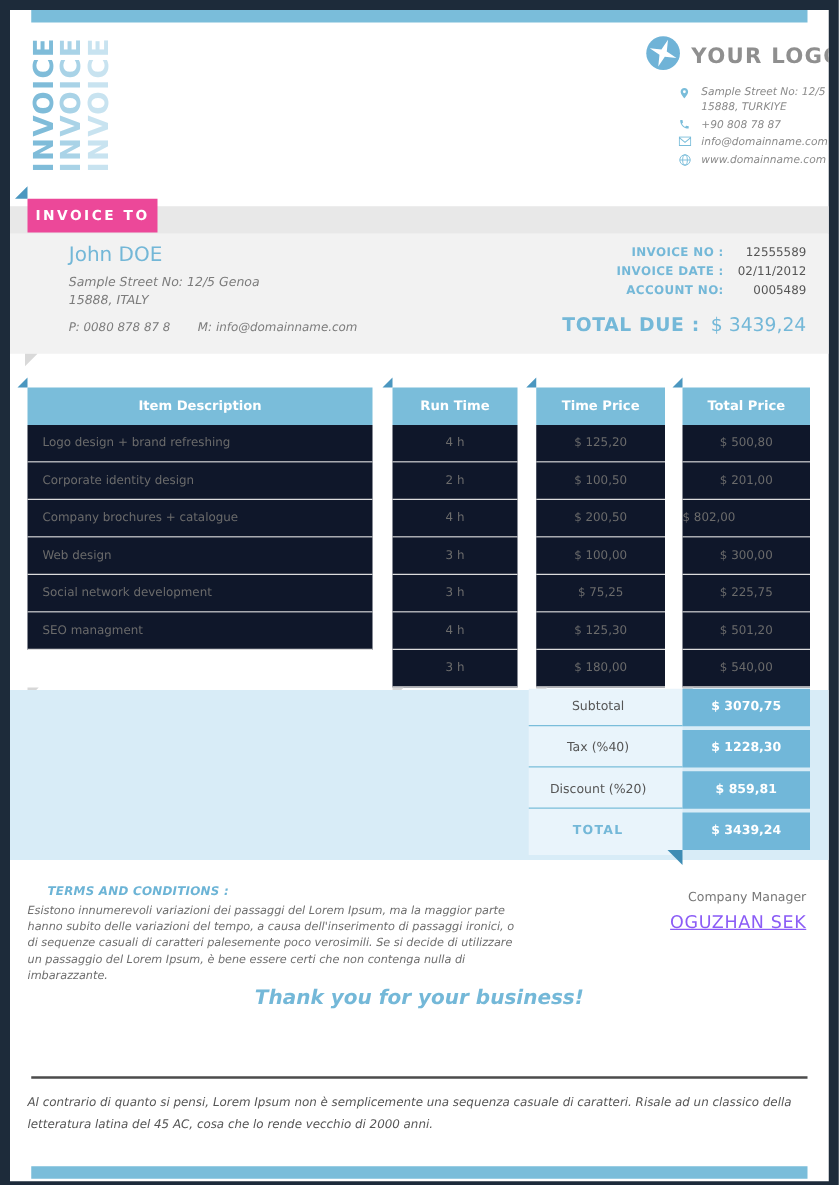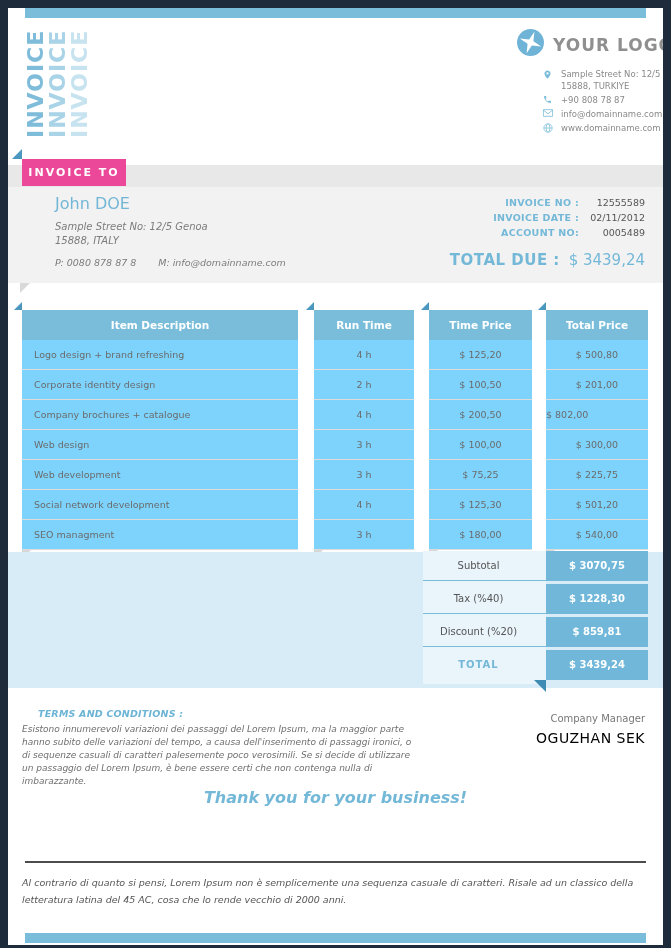--- a/index.html
+++ b/index.html
@@ -20,21 +20,21 @@
     transform:rotate(-90deg);
     font-size:22px;font-weight:bold;letter-spacing:1px;line-height:24px;
   }
   .wm1{left:-28px;color:#7fbcd9;}
   .wm2{left:-6px;color:#a9d3e7;}
   .wm3{left:16px;color:#c8e3f0;}
 
   .logo{position:absolute;left:508px;top:20px;display:flex;align-items:center;}
   .logo-name{margin-left:8px;font-size:17px;font-weight:bold;color:#8f8f8f;letter-spacing:1px;white-space:nowrap;}
 
-  .contact{position:absolute;left:534px;top:60px;font-size:8.5px;color:#8a8a8a;}
+  .contact{position:absolute;left:534px;top:60px;font-size:8.5px;font-style:italic;color:#8a8a8a;}
   .c-row{display:flex;margin-bottom:2px;line-height:12px;}
   .c-icon{width:11px;margin-right:8px;color:#7abdda;display:flex;justify-content:center;align-items:flex-start;padding-top:1px;}
 
   .band{position:absolute;left:0;top:157px;width:655px;height:22px;background:#e8e8e8;}
   .panel{position:absolute;left:0;top:179px;width:655px;height:96px;background:#f2f2f2;}
   .panel-fold{position:absolute;left:12px;top:275px;width:0;height:0;border-top:10px solid #d9d9d9;border-right:10px solid transparent;}
 
   .tab{position:absolute;left:14px;top:151px;width:104px;height:27px;background:#ec4899;
        color:#fff;font-size:11px;font-weight:bold;letter-spacing:2px;text-align:center;line-height:27px;}
   .tab-fold{position:absolute;left:4px;top:141px;width:0;height:0;border-bottom:10px solid #4b97c0;border-left:10px solid transparent;}
@@ -51,42 +51,42 @@
   .m-value{width:66px;text-align:right;font-size:9.5px;color:#555;}
   .total-due{position:absolute;left:337px;top:243px;width:300px;text-align:right;color:#74b8d8;font-size:15px;}
   .td-label{font-weight:bold;letter-spacing:.5px;}
   .td-value{margin-left:4px;}
 
   #table-area{position:absolute;left:0;top:302px;width:647px;height:260px;}
   .t-col{position:absolute;top:0;}
   .t-hdr{height:30px;background:#7abdda;color:#fff;font-size:10.5px;font-weight:bold;
          text-align:center;line-height:30px;position:relative;}
   .hdr-fold{position:absolute;left:-8px;top:-8px;width:0;height:0;border-bottom:8px solid #4b97c0;border-left:8px solid transparent;}
-  .t-cell{height:30px;background:#7dd3fc;font-size:9.5px;color:#6b6b6b;line-height:30px;
+  .t-cell{height:30px;background:#0f172a;font-size:9.5px;color:#6b6b6b;line-height:30px;
           box-sizing:border-box;border-bottom:1px solid #dcdcdc;white-space:nowrap;overflow:hidden;}
   .t-cell:last-of-type{border-bottom:none;}
   .col-fold{position:absolute;top:240px;left:0;width:0;height:0;border-top:9px solid #d7d7d7;border-right:9px solid transparent;}
 
   .totals-bg{position:absolute;left:0;top:544px;width:655px;height:136px;background:#d8ecf7;}
   .totals-labels{position:absolute;left:415px;top:543px;width:123px;height:133px;background:#e9f4fb;}
   .tl{position:absolute;left:0;width:100%;height:30px;line-height:30px;text-align:center;
       box-sizing:border-box;padding-right:12px;font-size:10px;color:#555;border-bottom:1px solid #7abdda;}
   .tl.no-line{border-bottom:none;}
   .tl.emph{color:#74b8d8;font-weight:bold;letter-spacing:1px;}
   .tv{position:absolute;width:102px;height:30px;background:#71b7d9;color:#fff;font-weight:bold;
       font-size:10px;text-align:center;line-height:30px;}
   .total-fold{position:absolute;left:526px;top:672px;width:0;height:0;border-top:12px solid #3e8cb4;border-left:12px solid transparent;}
 
   .terms{position:absolute;left:14px;top:700px;width:392px;}
   .terms-title{font-size:9.5px;font-weight:bold;font-style:italic;color:#6cb4d6;margin:0 0 4px 16px;letter-spacing:.2px;}
   .terms-body{font-size:9px;font-style:italic;color:#6e6e6e;line-height:13px;margin:0;}
 
   .signature{position:absolute;right:18px;top:705px;text-align:right;}
   .sig-role{font-size:10px;color:#777;margin-bottom:6px;}
-  .sig-name{font-size:14px;color:#000000;letter-spacing:.5px;}
+  .sig-name{font-size:14px;color:#8b5cf6;letter-spacing:.5px;text-decoration:underline;}
 
   .thanks{position:absolute;left:0;top:780px;width:655px;text-align:center;
           font-size:16px;font-style:italic;font-weight:bold;color:#74b8d8;}
 
   .rule{position:absolute;left:17px;top:853px;width:621px;height:2px;background:#4c4c4c;}
   .footer-text{position:absolute;left:14px;top:866px;width:628px;font-size:9.5px;font-style:italic;color:#555;line-height:17px;}
 </style>
 </head>
 <body>
 
@@ -190,21 +190,20 @@
     <span class="td-value">$ 3439,24</span>
   </div>
 
   <div id="table-area">
       <div class="t-col" style="left: 14px; width: 276px;">
         <div class="t-hdr">Item Description<div class="hdr-fold"></div></div>
         <div class="t-cell" style="text-align: left; padding-left: 12px;">Logo design + brand refreshing</div>
         <div class="t-cell" style="text-align: left; padding-left: 12px;">Corporate identity design</div>
         <div class="t-cell" style="text-align: left; padding-left: 12px;">Company brochures + catalogue</div>
         <div class="t-cell" style="text-align: left; padding-left: 12px;">Web design</div>
-        <div class="t-cell" style="text-align: left; padding-left: 12px;">Web development</div>
         <div class="t-cell" style="text-align: left; padding-left: 12px;">Social network development</div>
         <div class="t-cell" style="text-align: left; padding-left: 12px;">SEO managment</div>
         <div class="col-fold"></div>
       </div>
       <div class="t-col" style="left: 306px; width: 100px;">
         <div class="t-hdr">Run Time<div class="hdr-fold"></div></div>
         <div class="t-cell" style="text-align: center;">4 h</div>
         <div class="t-cell" style="text-align: center;">2 h</div>
         <div class="t-cell" style="text-align: center;">4 h</div>
         <div class="t-cell" style="text-align: center;">3 h</div>

